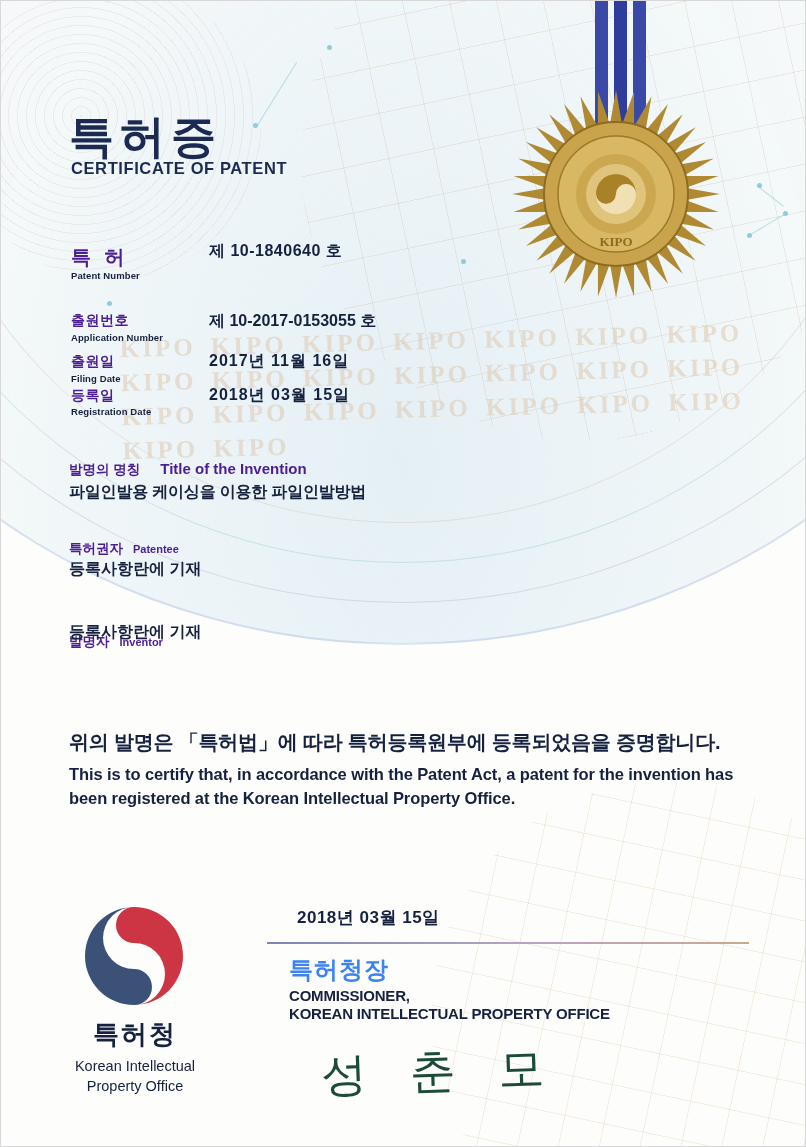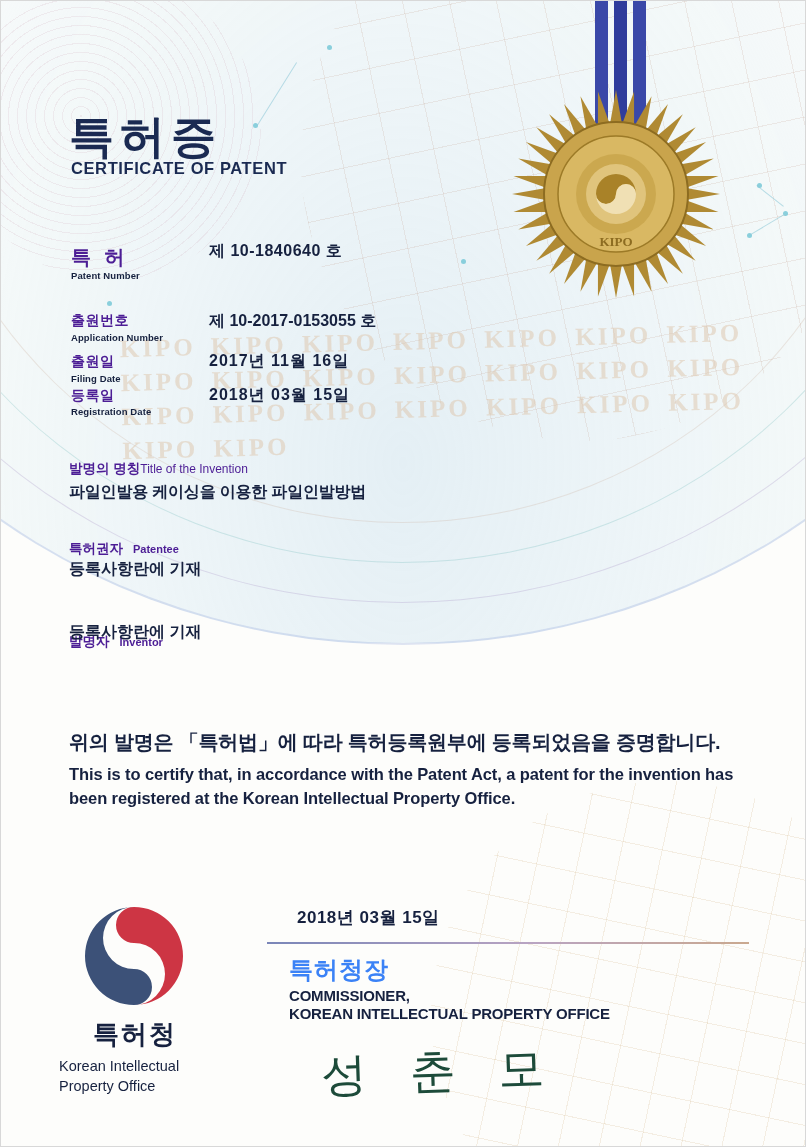--- a/index.html
+++ b/index.html
@@ -183,21 +183,21 @@
 
   .fd-ko { left: 70px; top: 352px; font-size: 14px; letter-spacing: .5px; }
   .fd-en { left: 70px; top: 371px; }
   .fd-val { left: 208px; top: 350px; font-size: 16px; letter-spacing: 1px; }
 
   .rd-ko { left: 70px; top: 386px; font-size: 14px; letter-spacing: .5px; }
   .rd-en { left: 70px; top: 404px; }
   .rd-val { left: 208px; top: 384px; font-size: 16px; letter-spacing: 1px; }
 
   .inv-label { left: 68px; top: 459px; font-size: 13.5px; }
-  .inv-label .en { font-size: 12px; font-weight: normal; margin-left: 0; }
+  .inv-label .en { font-size: 15px; font-weight: bold; margin-left: 20px; }
   .inv-title { left: 68px; top: 481px; font-size: 16px; letter-spacing: -.2px; }
 
   .pat-label { left: 68px; top: 539px; font-size: 13.5px; }
   .pat-label .en { font-size: 11px; font-weight: bold; margin-left: 10px; }
   .pat-val { left: 68px; top: 558px; font-size: 16px; }
 
   .ivt-label { left: 68px; top: 632px; font-size: 13.5px; }
   .ivt-label .en { font-size: 11px; font-weight: bold; margin-left: 10px; }
   .ivt-val { left: 68px; top: 621px; font-size: 16px; }
 
@@ -274,20 +274,21 @@
     text-align: center;
     font-size: 26px;
     font-weight: bold;
     color: #16213f;
     letter-spacing: 2px;
   }
   .emblem-en {
     position: absolute;
     left: 58px; top: 1055px;
     width: 152px;
+    text-align: center;
     font-size: 14.5px;
     line-height: 20px;
     color: #16213f;
   }
 </style>
 </head>
 <body>
 
 <div id="page">
 

